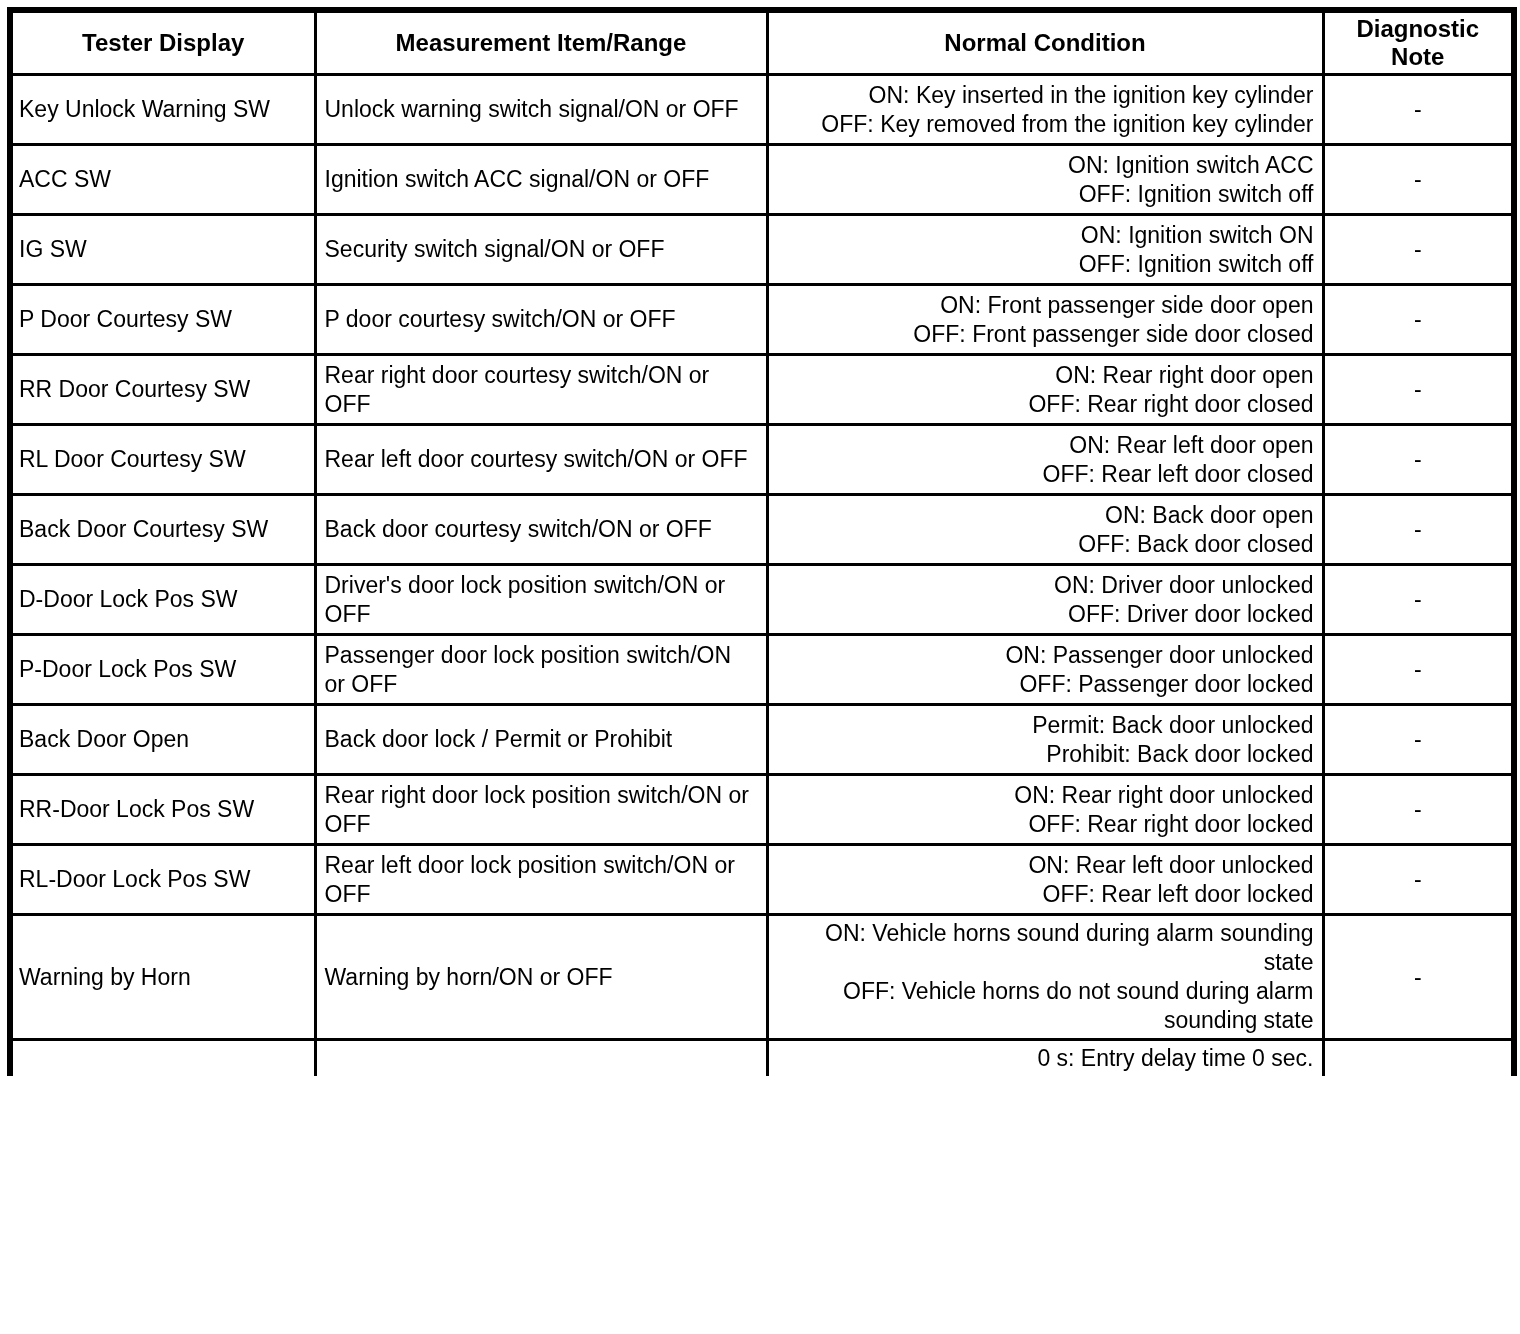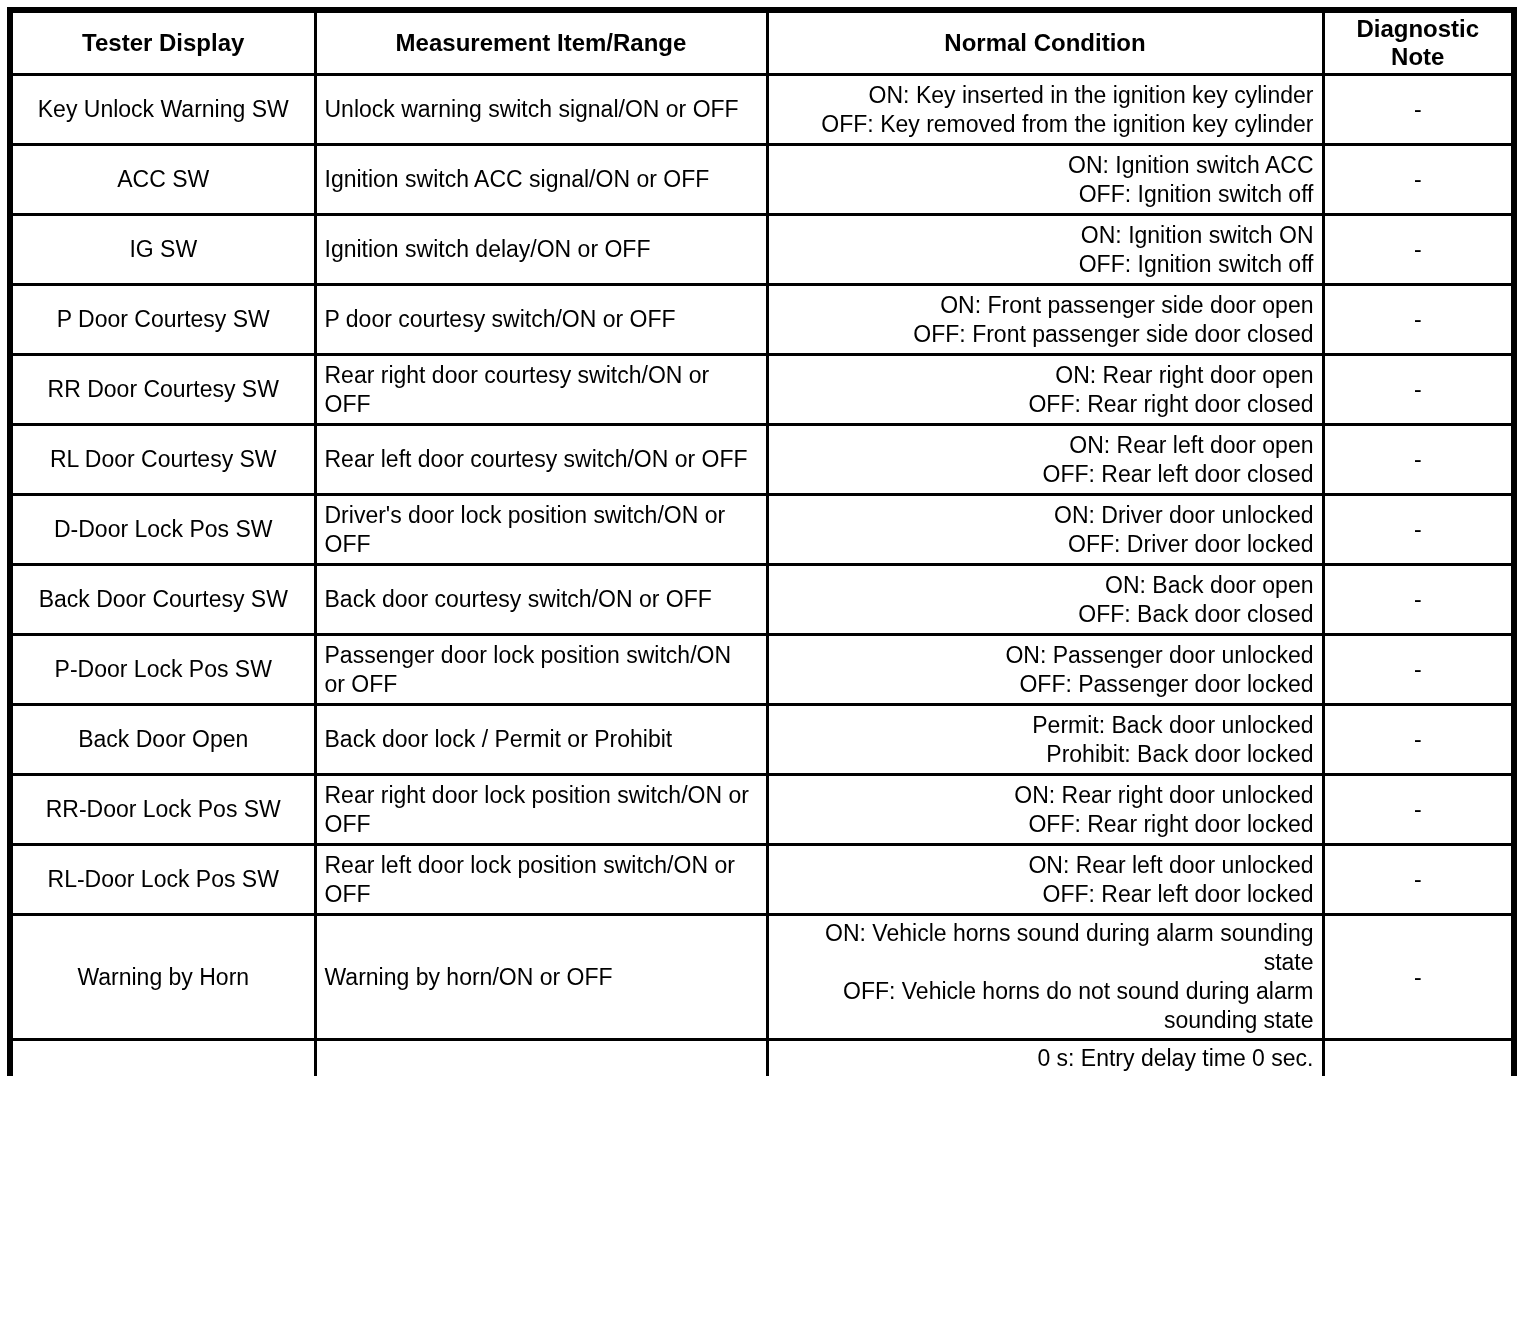--- a/index.html
+++ b/index.html
@@ -42,21 +42,21 @@
   .diag-table td {
     font-size: 23px;
     line-height: 29px;
     vertical-align: middle;
     padding: 3px 8px;
   }
   .diag-table tbody tr {
     height: 70px;
   }
   td.c-display {
-    text-align: center;
+    text-align: left;
     padding: 3px 6px;
   }
   td.c-measure {
     text-align: left;
   }
   td.c-cond {
     text-align: right;
     white-space: pre-line;
   }
   td.c-note {
@@ -92,21 +92,21 @@
   </tr>
         <tr>
     <td class="c-display">ACC SW</td>
     <td class="c-measure">Ignition switch ACC signal/ON or OFF</td>
     <td class="c-cond">ON: Ignition switch ACC
 OFF: Ignition switch off</td>
     <td class="c-note">-</td>
   </tr>
         <tr>
     <td class="c-display">IG SW</td>
-    <td class="c-measure">Ignition switch delay/ON or OFF</td>
+    <td class="c-measure">Security switch signal/ON or OFF</td>
     <td class="c-cond">ON: Ignition switch ON
 OFF: Ignition switch off</td>
     <td class="c-note">-</td>
   </tr>
         <tr>
     <td class="c-display">P Door Courtesy SW</td>
     <td class="c-measure">P door courtesy switch/ON or OFF</td>
     <td class="c-cond">ON: Front passenger side door open
 OFF: Front passenger side door closed</td>
     <td class="c-note">-</td>
@@ -119,31 +119,31 @@
     <td class="c-note">-</td>
   </tr>
         <tr>
     <td class="c-display">RL Door Courtesy SW</td>
     <td class="c-measure">Rear left door courtesy switch/ON or OFF</td>
     <td class="c-cond">ON: Rear left door open
 OFF: Rear left door closed</td>
     <td class="c-note">-</td>
   </tr>
         <tr>
+    <td class="c-display">Back Door Courtesy SW</td>
+    <td class="c-measure">Back door courtesy switch/ON or OFF</td>
+    <td class="c-cond">ON: Back door open
+OFF: Back door closed</td>
+    <td class="c-note">-</td>
+  </tr>
+        <tr>
     <td class="c-display">D-Door Lock Pos SW</td>
     <td class="c-measure">Driver's door lock position switch/ON or OFF</td>
     <td class="c-cond">ON: Driver door unlocked
 OFF: Driver door locked</td>
-    <td class="c-note">-</td>
-  </tr>
-        <tr>
-    <td class="c-display">Back Door Courtesy SW</td>
-    <td class="c-measure">Back door courtesy switch/ON or OFF</td>
-    <td class="c-cond">ON: Back door open
-OFF: Back door closed</td>
     <td class="c-note">-</td>
   </tr>
         <tr>
     <td class="c-display">P-Door Lock Pos SW</td>
     <td class="c-measure">Passenger door lock position switch/ON or OFF</td>
     <td class="c-cond">ON: Passenger door unlocked
 OFF: Passenger door locked</td>
     <td class="c-note">-</td>
   </tr>
         <tr>

